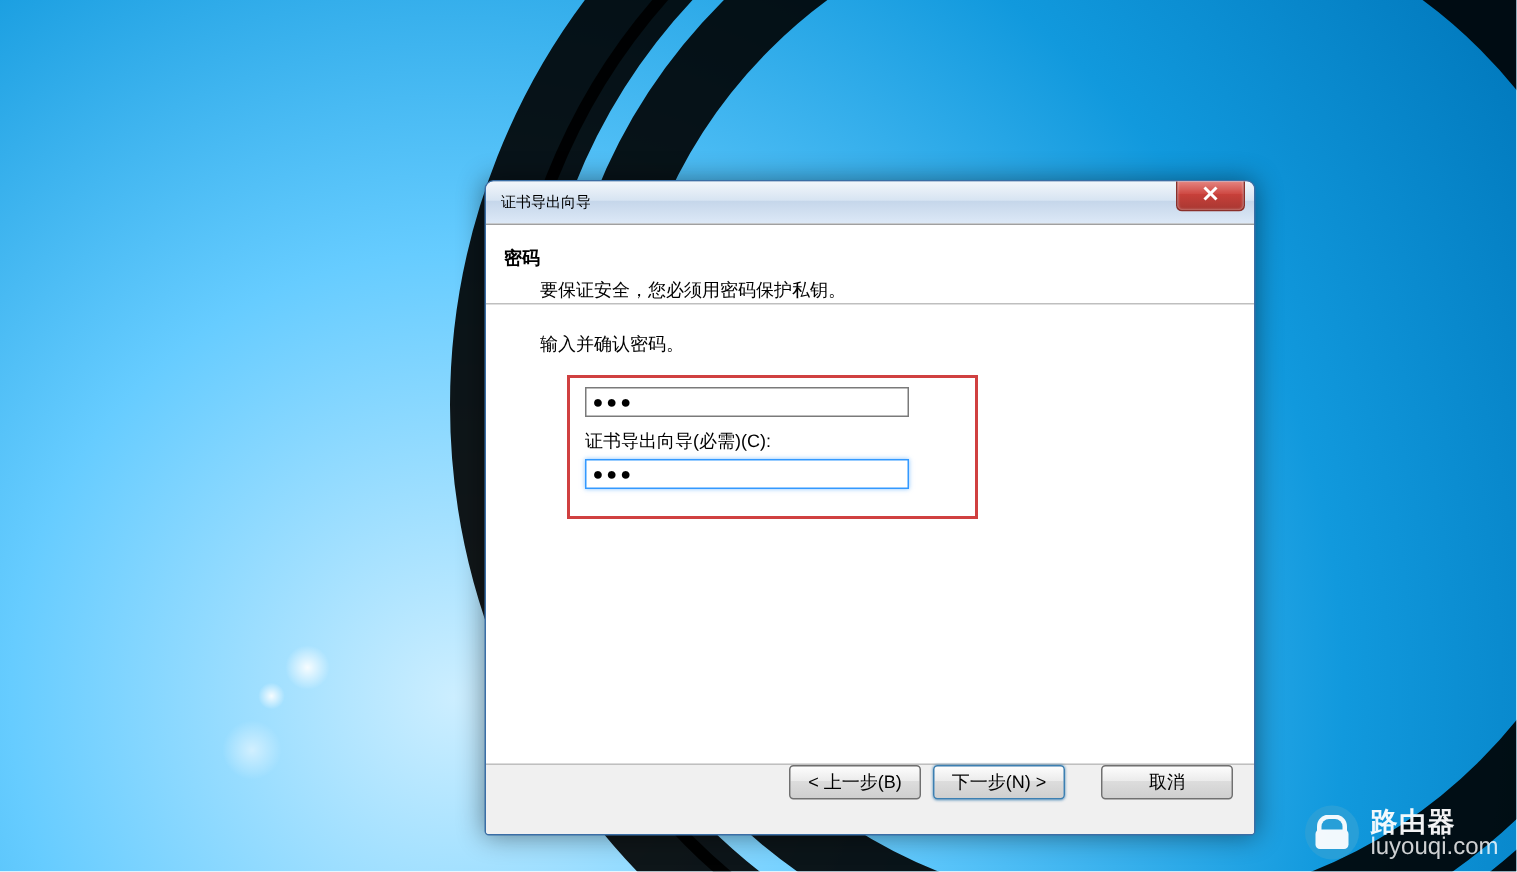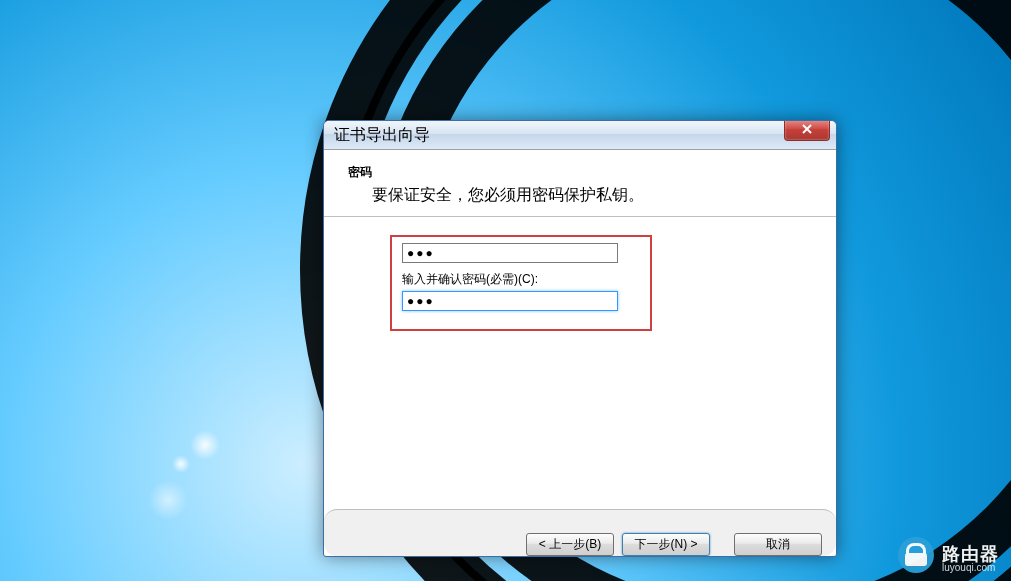--- a/index.html
+++ b/index.html
@@ -83,21 +83,21 @@
     position: relative;
     height: 28px;
     background: linear-gradient(to bottom, #f2f6fb 0%, #d7e4f2 45%, #c5d6ea 46%, #dde9f7 100%);
     border-bottom: 1px solid #a0a0a0;
     display: flex;
     align-items: center;
     padding-left: 10px;
     color: #000;
   }
   .titlebar .title-text {
-    font-size: 16px;
+    font-size: 10px;
     text-align: right;
   }
   .close-btn {
     position: absolute;
     top: -1px;
     right: 6px;
     width: 44px;
     height: 20px;
     background: linear-gradient(to bottom, #e68a86 0%, #cf4b45 45%, #c8403a 46%, #a83832 100%);
     border: 1px solid #8a2f2a;
@@ -107,34 +107,33 @@
     display: flex;
     align-items: center;
     justify-content: center;
     font-weight: bold;
     font-size: 10px;
     box-shadow: inset 0 0 2px rgba(255,255,255,0.6);
     cursor: pointer;
   }
 
   .dialog-body {
-    padding: 14px 24px 10px 24px;
+    padding: 14px 24px 10px 12px;
     height: calc(100% - 28px - 46px);
     box-sizing: border-box;
     color: #000;
   }
   .section-title {
     font-weight: bold;
     font-size: 12px;
     margin-bottom: 4px;
   }
   .section-sub {
-    font-size: 16px;
+    font-size: 12px;
     margin-left: 24px;
-    margin-bottom: 10px;
   }
   .hr {
     border: none;
     border-top: 1px solid #bfbfbf;
     margin: 0 -24px 18px -24px;
   }
 
   .instr {
     font-size: 12px;
     margin-left: 24px;
@@ -170,24 +169,23 @@
   .button-row {
     position: absolute;
     bottom: 0;
     left: 0;
     right: 0;
     height: 46px;
     border-top: 1px solid #bfbfbf;
     background: #f0f0f0;
     display: flex;
     justify-content: flex-end;
-    align-items: flex-end;
+    align-items: flex-start;
     padding-right: 14px;
     gap: 8px;
-    border-radius: 13px;
   }
   .wiz-btn {
     min-width: 88px;
     height: 23px;
     font-size: 12px;
     background: linear-gradient(to bottom, #fdfdfd 0%, #ebebeb 45%, #dddddd 46%, #cfcfcf 100%);
     border: 1px solid #707070;
     border-radius: 3px;
     cursor: pointer;
     padding: 0 10px;
@@ -242,21 +240,21 @@
     position: absolute;
     bottom: 7px;
   }
   .wm-text .big {
     font-size: 18px;
     font-weight: bold;
     line-height: 1;
     letter-spacing: 1px;
   }
   .wm-text .small {
-    font-size: 10px;
+    font-size: 16px;
     line-height: 1;
     opacity: 0.85;
   }
 </style>
 </head>
 <body>
 
 <div class="desktop">
   <div class="ring-outer"></div>
   <div class="ring-thin"></div>
@@ -277,27 +275,28 @@
           </svg>
         </span>
       </div>
     </div>
 
     <div class="dialog-body">
       <div class="section-title">密码</div>
       <div class="section-sub">要保证安全，您必须用密码保护私钥。</div>
       <hr class="hr">
 
+      <div class="instr">输入并确认密码。</div>
 
       <div class="highlight-box">
         <div class="field-block">
           <input type="text" class="pw-input" readonly="" value="●●●" style="">
         </div>
         <div class="field-block">
-          <div class="field-label">输入并确认密码(必需)(C):</div>
+          <div class="field-label">证书导出向导(必需)(C):</div>
           <input type="text" class="pw-input focused" readonly="" value="●●●" style="">
         </div>
       </div>
     </div>
 
     <div class="button-row">
       <button class="wiz-btn">&lt; 上一步(B)</button>
       <button class="wiz-btn default">下一步(N) &gt;</button>
       <span class="btn-gap"></span>
       <button class="wiz-btn">取消</button>

